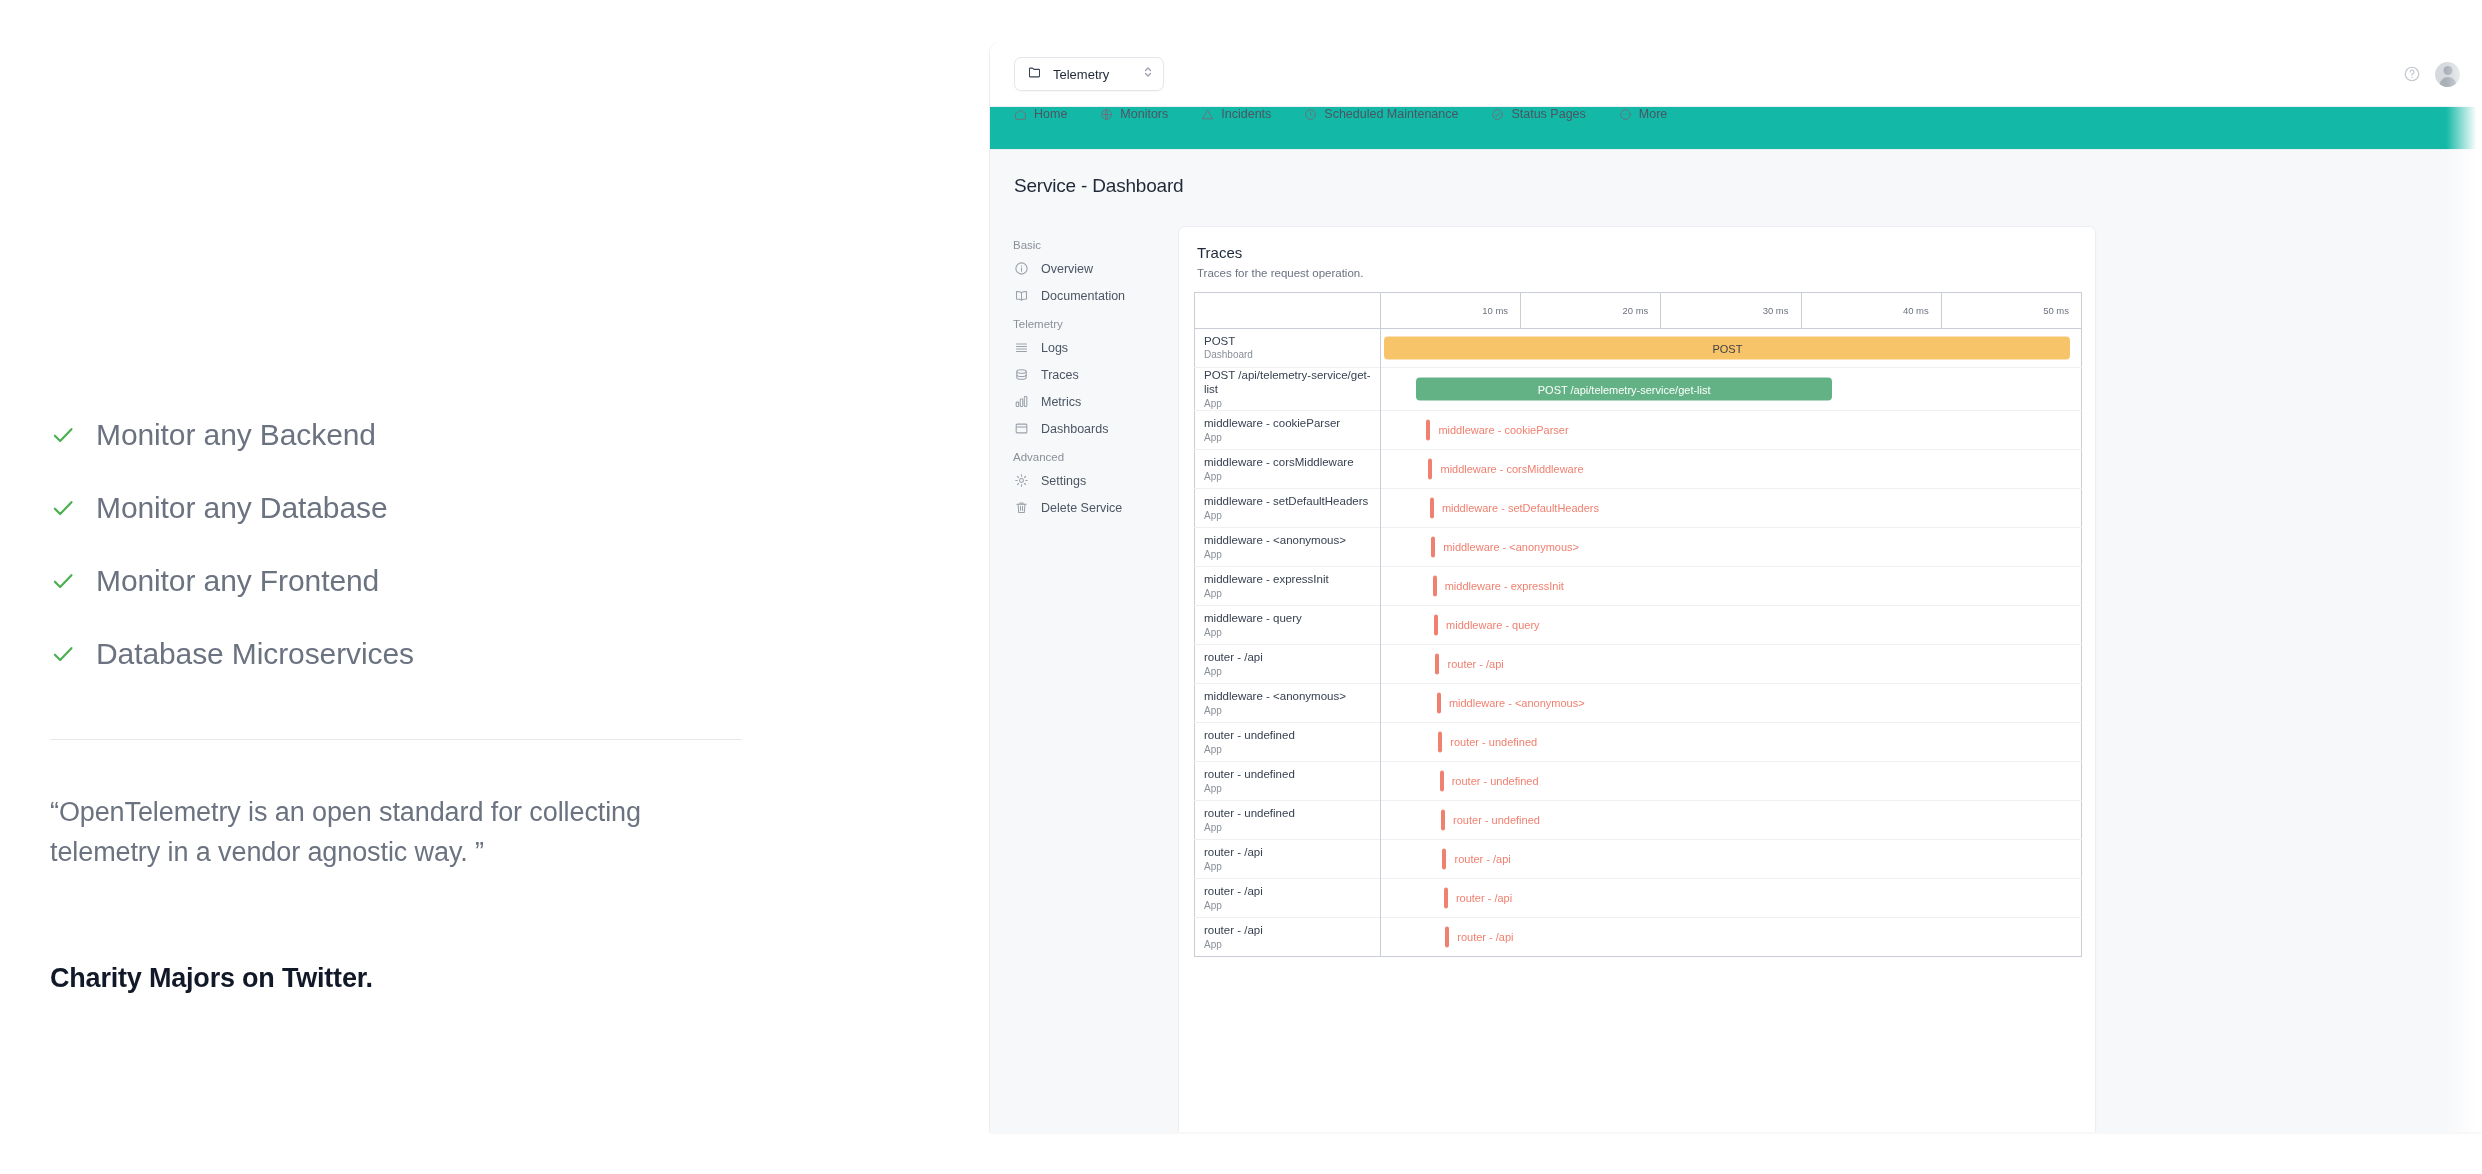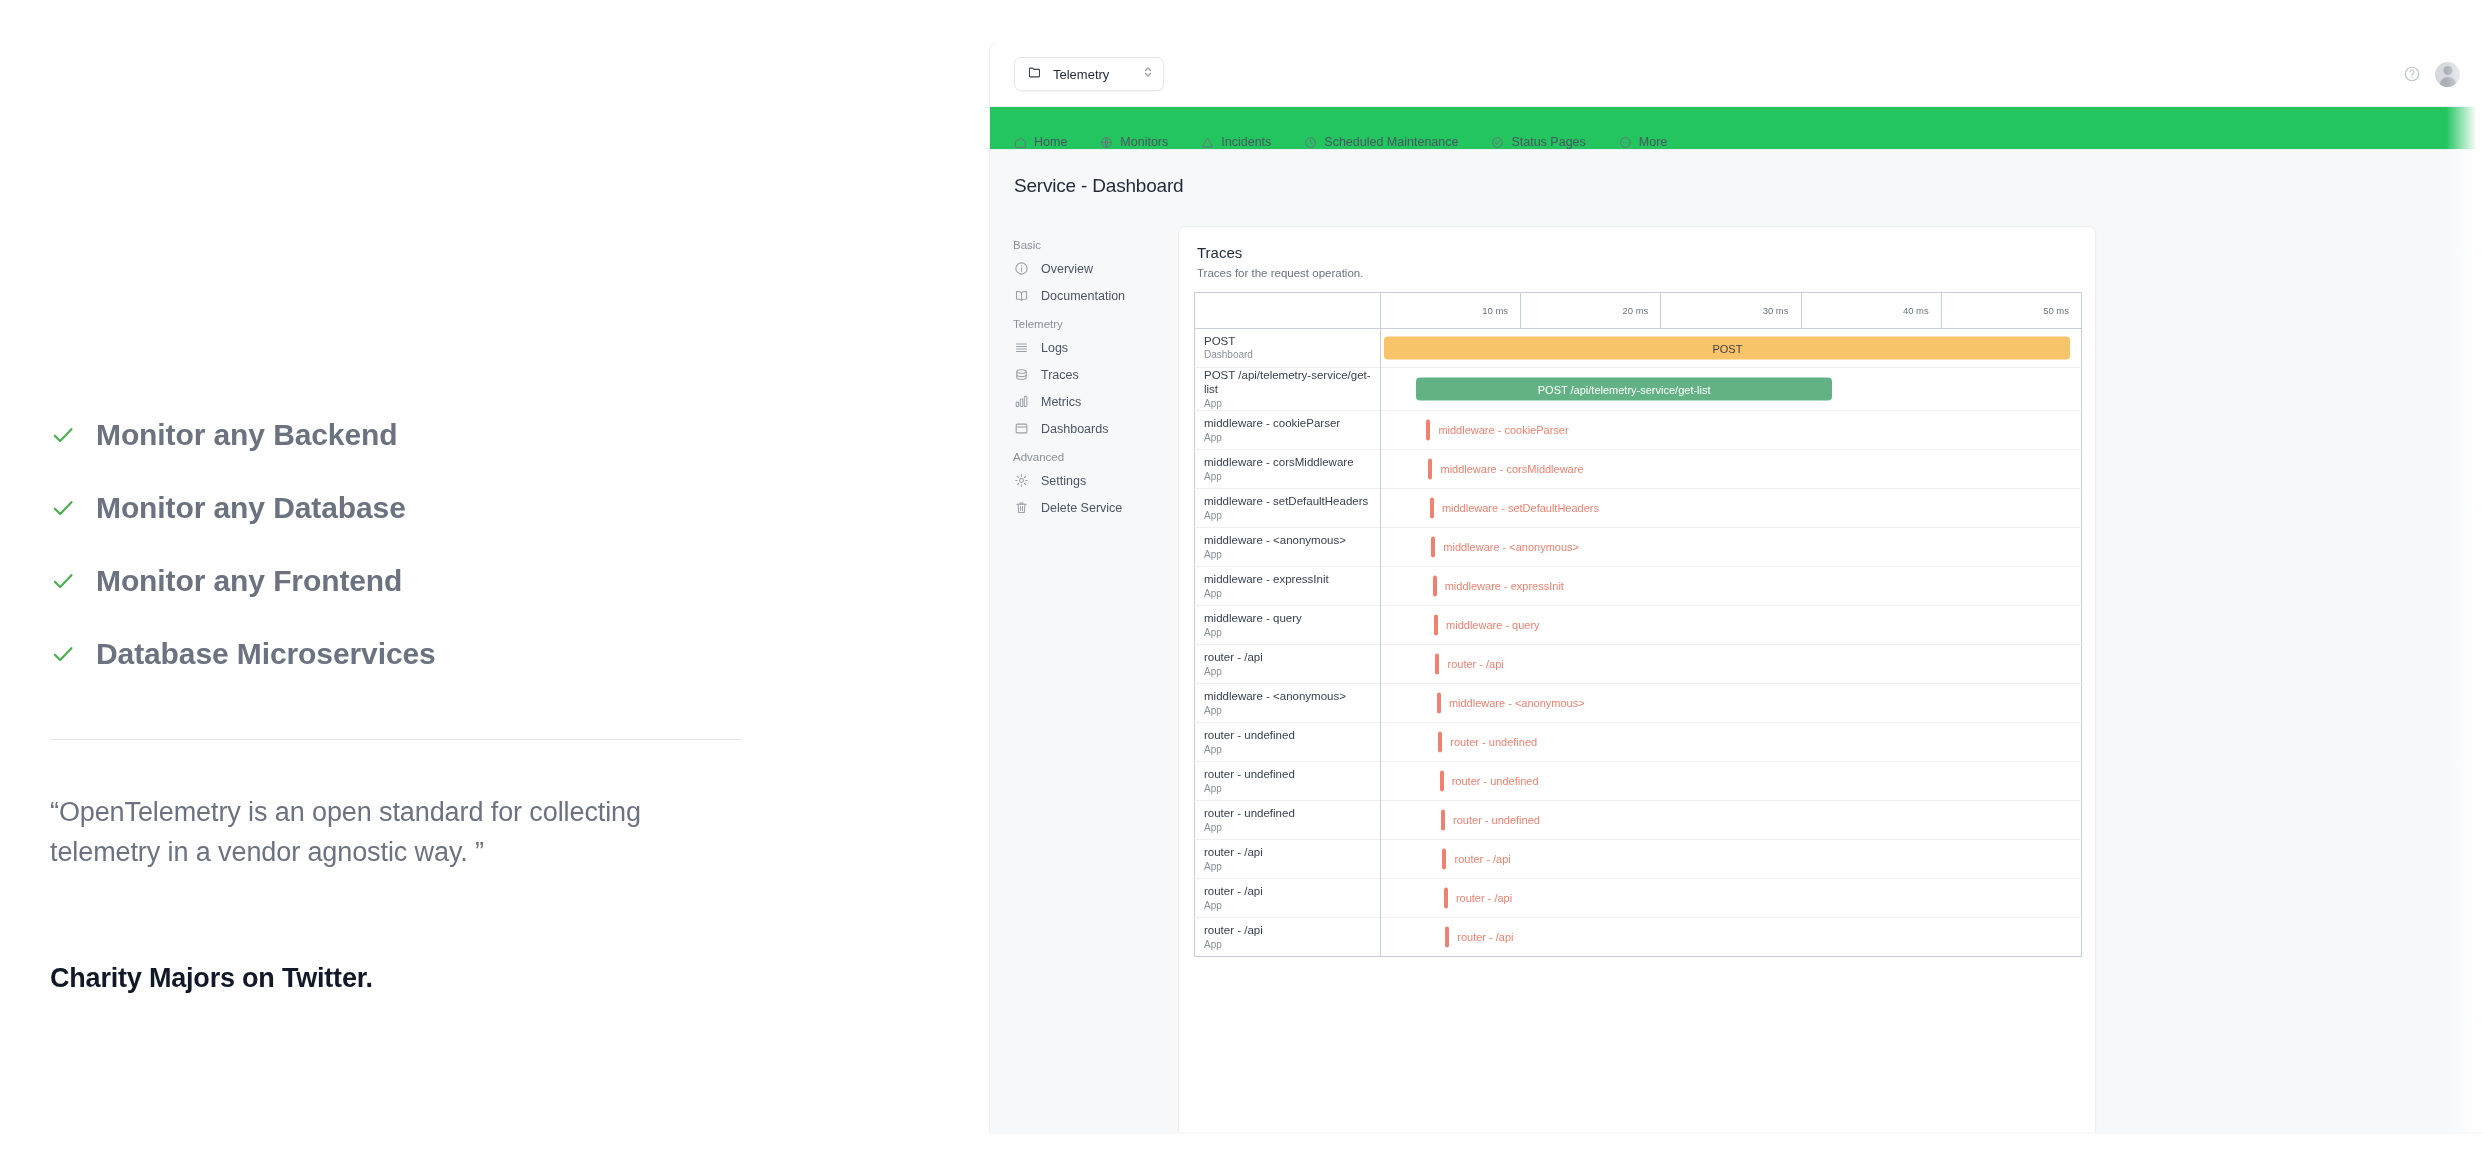--- a/index.html
+++ b/index.html
@@ -20,21 +20,21 @@
     font-size: 49px; line-height: 1.22; font-weight: 700;
     color: #111827; letter-spacing: -0.8px;
   }
   .feature-list { position: absolute; left: 0; top: 398px; width: 700px; }
   .feature-row {
     display: flex; align-items: center; height: 73px;
   }
   .check-icon { width: 46px; flex: 0 0 46px; display:flex; align-items:center; }
   .check-icon svg { display:block; }
   .feature-label {
-    font-size: 30px; color: #6b7280; font-weight: 700; letter-spacing: -0.1px;
+    font-size: 30px; color: #6b7280; font-weight: 400; letter-spacing: -0.1px;
   }
   .divider {
     position:absolute; left:0; top:739px; width:692px; height:1px;
     background:#e5e7eb;
   }
   .quote {
     position:absolute; left:0; top:793px; width:660px;
     font-size:27px; line-height:1.47; color:#6b7280; letter-spacing:-0.1px;
   }
   .attribution {
@@ -82,21 +82,21 @@
     width:9px; height:9px; border-radius:50%; background:#a9b0b8;
   }
   .avatar::after{
     content:''; position:absolute; left:50%; top:15px; transform:translateX(-50%);
     width:17px; height:13px; border-radius:9px 9px 0 0; background:#a9b0b8;
   }
 
   
   .navbar {
     height:44px; border-top:1px solid #eceef1; border-bottom:1px solid #eceef1;
-    display:flex; align-items:flex-end; padding-left:24px; gap:0px; background:#22c55e;
+    display:flex; align-items:flex-start; padding-left:24px; gap:0px; background:#14b8a6;
   }
   .nav-item {
     display:flex; align-items:center; gap:7px;
     font-size:12.5px; color:#4b5563; margin-right:33px; white-space:nowrap;
   }
   .nav-item .ni { display:flex; color:#6b7280; }
 
   
   .content {
     background:#f7f8fa; height: calc(1090px - 64px - 44px);

